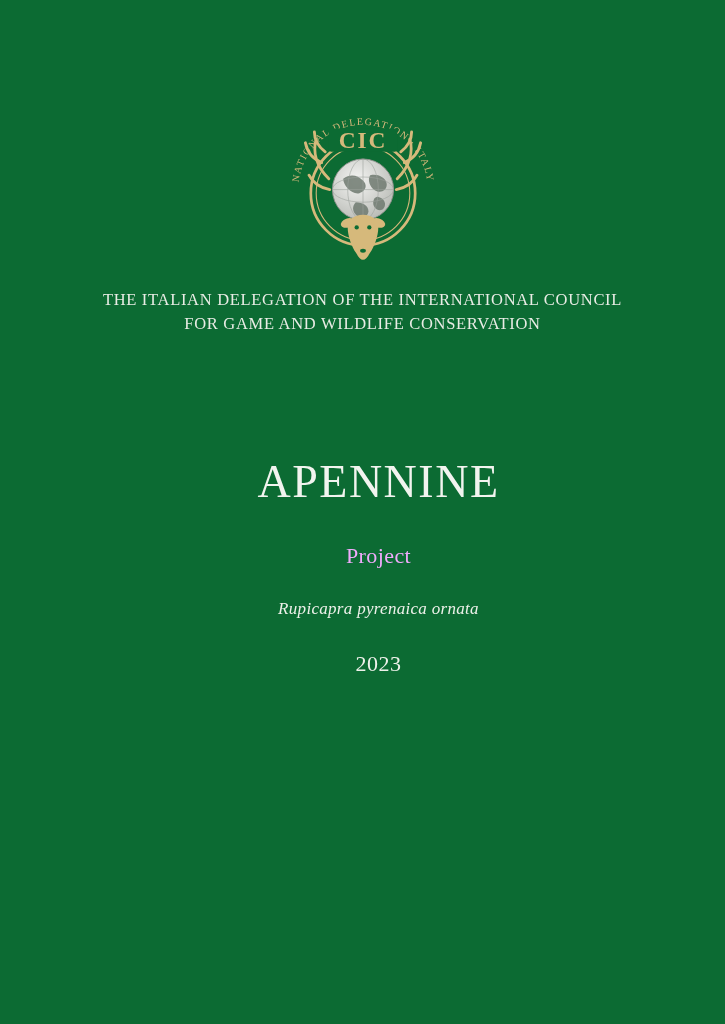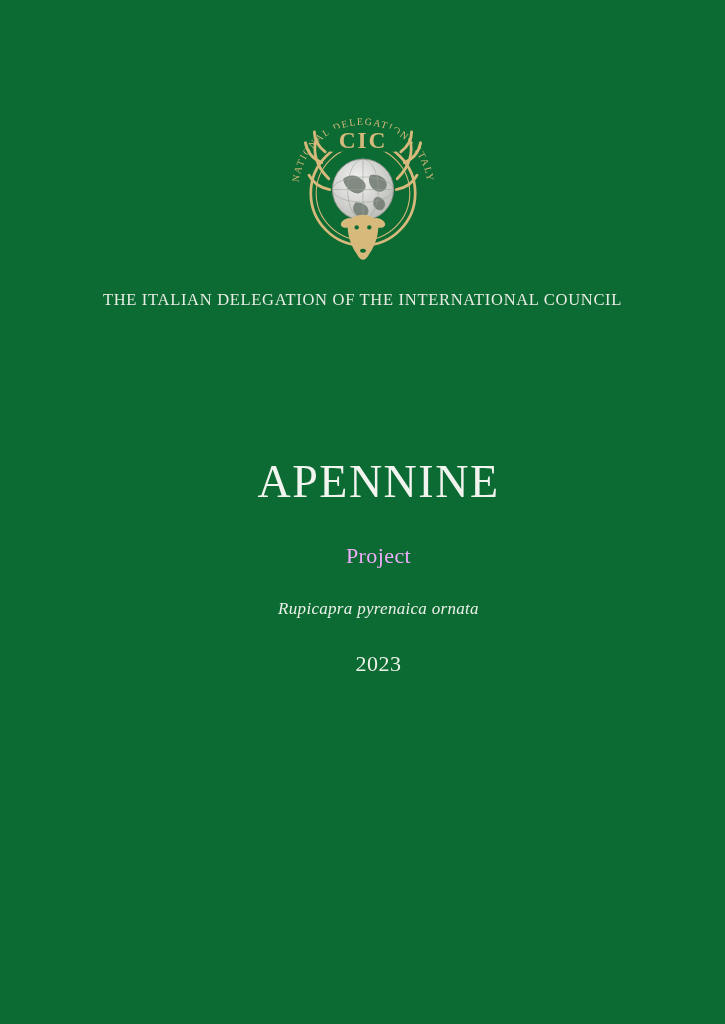--- a/index.html
+++ b/index.html
@@ -155,20 +155,21 @@
       <g fill="#0c6b33">
         <circle cx="93" cy="146" r="2.4"></circle>
         <circle cx="107" cy="146" r="2.4"></circle>
         <ellipse cx="100" cy="172" rx="3.2" ry="2.2"></ellipse>
       </g>
     </svg>
   </div>
 
   <div class="org-name">
     <span class="line">THE ITALIAN DELEGATION OF THE INTERNATIONAL COUNCIL</span>
+    <span class="line">FOR GAME AND WILDLIFE CONSERVATION</span>
   </div>
 
   <div class="title-block">
     <h1 class="main-title">
       <span class="t-line">APENNINE</span>
     </h1>
     <div class="subtitle">Project</div>
     <div class="species">Rupicapra pyrenaica ornata</div>
     <div class="year">2023</div>
   </div>

